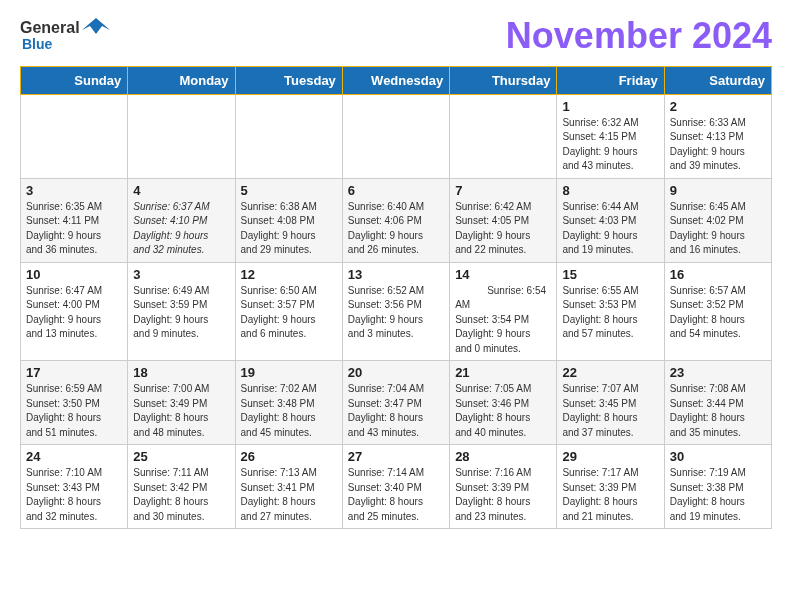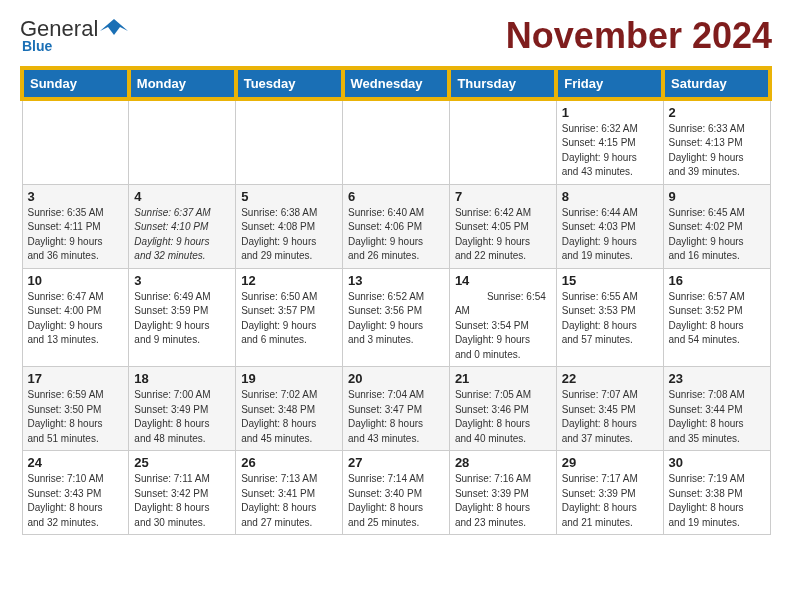--- a/index.html
+++ b/index.html
@@ -19,61 +19,61 @@
       align-items: flex-start;
       justify-content: space-between;
       margin-bottom: 10px;
     }
     .logo {
       display: flex;
       align-items: center;
       gap: 0;
     }
     .logo-text-general {
-      font-size: 22px;
-      font-weight: normal;
+      font-size: 16px;
+      font-weight: bold;
       color: #333;
     }
     .logo-text-blue {
       font-size: 14px;
       font-weight: bold;
       color: #1a6fb5;
     }
     .logo-icon {
       width: 28px;
       height: 24px;
       margin-left: 2px;
     }
     .title-block {
       text-align: right;
     }
     .month-title {
       font-size: 36px;
       font-weight: bold;
-      color: #7f1d1d;
+      color: #8b5cf6;
       line-height: 1.1;
     }
     .location-title {
       font-size: 16px;
       color: #555;
       margin-top: 2px;
     }
     table {
       width: 100%;
       border-collapse: collapse;
       table-layout: fixed;
     }
     thead tr th {
       background-color: #1a6fb5;
       color: #fff;
       font-size: 13px;
       font-weight: bold;
       padding: 6px 6px;
-      text-align: left;
-      border: 4px solid #eab308;
+      text-align: right;
+      border: 1px solid #eab308;
     }
     tbody tr td {
       border: 1px solid #ccc;
       vertical-align: top;
       padding: 4px 5px;
       font-size: 10.5px;
       color: #333;
       height: 80px;
       background: #fff;
     }

